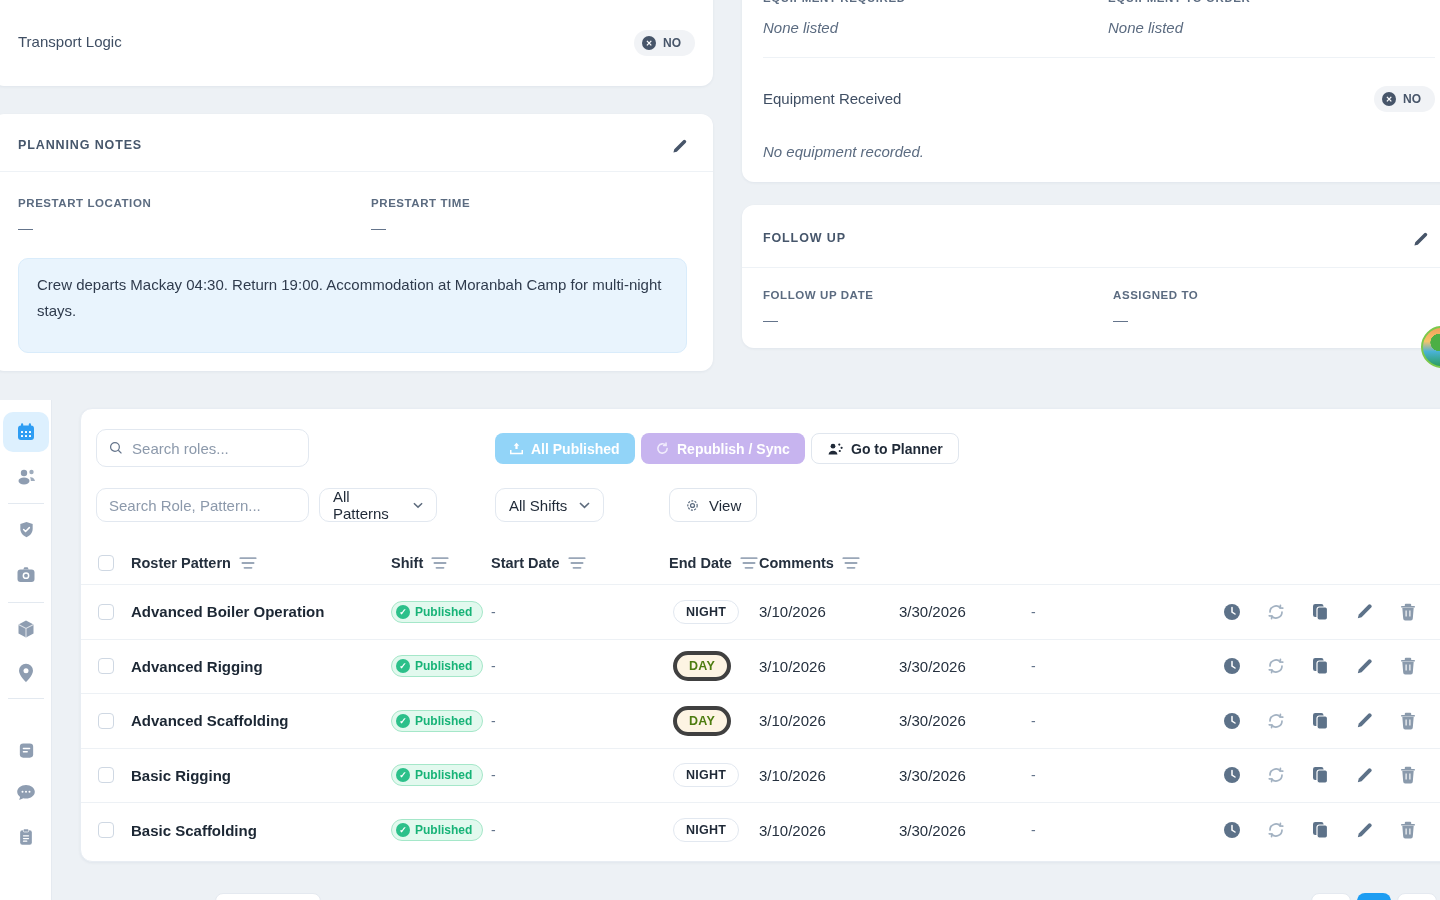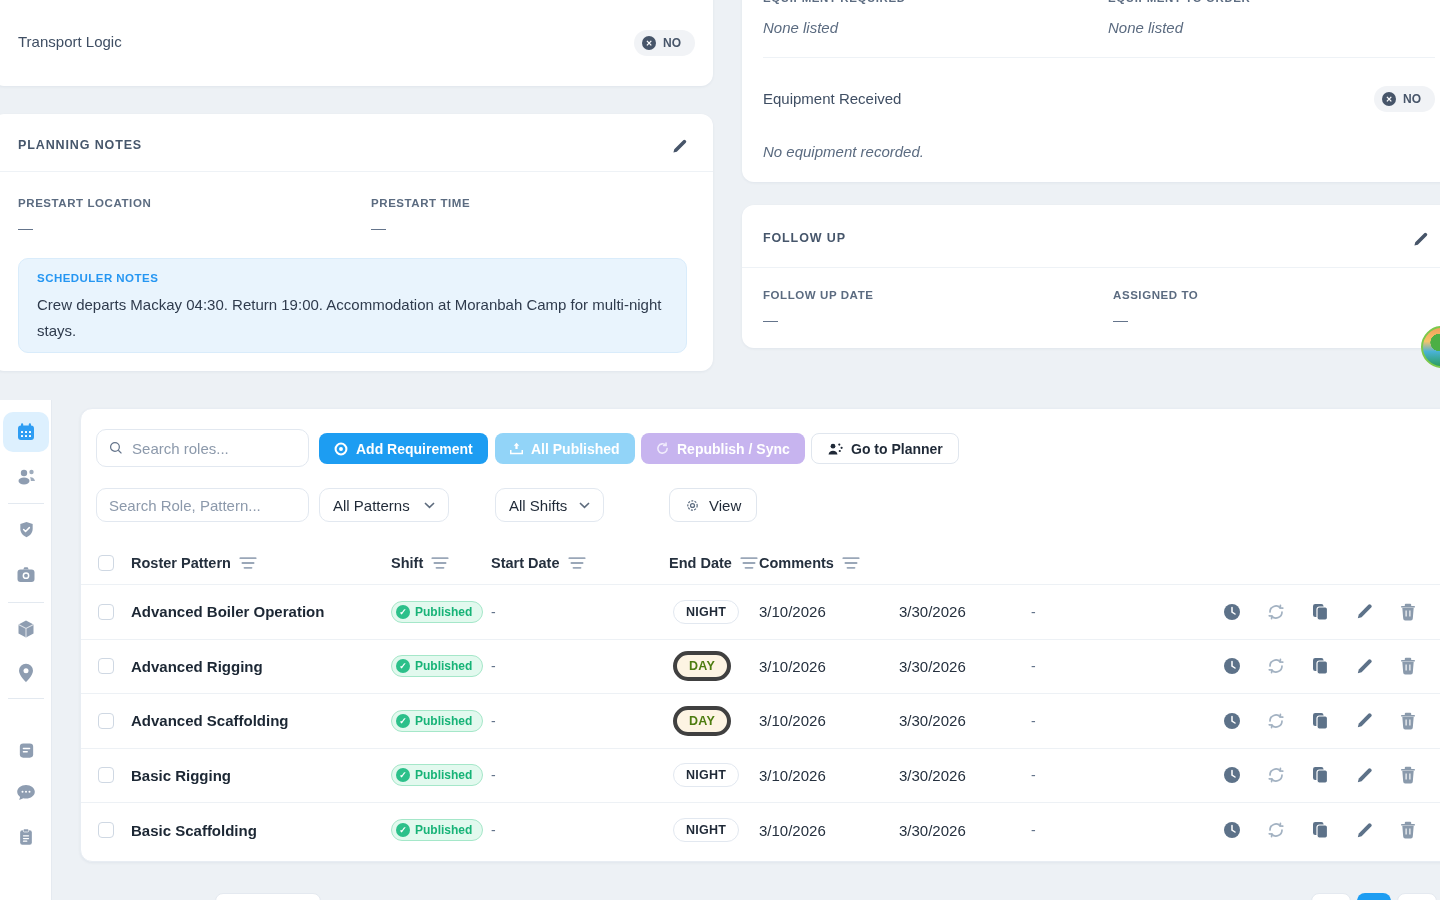--- a/index.html
+++ b/index.html
@@ -79,21 +79,20 @@
       <svg width="15" height="15" viewBox="0 0 16 16" fill="#475569">
           <path d="M1.5 14.5l.9-3.6L12 1.3a1.6 1.6 0 0 1 2.3 0l.4.4a1.6 1.6 0 0 1 0 2.3L5.1 13.6l-3.6.9z"></path>
         </svg>
     </span>
   </div>
   <span class="uc-label" style="position:absolute; left:26px; top:83px;">PRESTART LOCATION</span>
   <span class="dash" style="position:absolute; left:26px; top:105px;">—</span>
   <span class="uc-label" style="position:absolute; left:379px; top:83px;">PRESTART TIME</span>
   <span class="dash" style="position:absolute; left:379px; top:105px;">—</span>
   <div class="notes-box" style="top:144px; height:95px;">
-    <div class="nb-label">SCHEDULER NOTES</div>
     <div class="nb-text">Crew departs Mackay 04:30. Return 19:00. Accommodation at Moranbah Camp for multi-night stays.</div>
   </div>
 </div>
 
 <div class="card" style="left:742px; top:-60px; width:714px; height:242px;">
   <span class="uc-label" style="position:absolute; left:21px; top:52px;">EQUIPMENT REQUIRED</span>
   <span class="italic-val" style="position:absolute; left:21px; top:79px;">None listed</span>
   <span class="uc-label" style="position:absolute; left:366px; top:52px;">EQUIPMENT TO ORDER</span>
   <span class="italic-val" style="position:absolute; left:366px; top:79px;">None listed</span>
   <div style="position:absolute; left:21px; right:21px; top:117px; height:1px; background:#eef2f6;"></div>
@@ -207,27 +206,20 @@
 
 <div class="card main-card">
 
   <div class="search-wrap" style="left:15px; top:20px; width:213px; height:38px;">
     <svg width="16" height="16" viewBox="0 0 16 16" fill="none" stroke="#64748b" stroke-width="1.4">
         <circle cx="6.8" cy="6.8" r="5"></circle>
         <path d="M10.6 10.6l3.6 3.6"></path>
       </svg>
     <input type="text" placeholder="Search roles..." style="">
   </div>
-  <button class="btn btn-primary" style="left:238px; top:24px;">
-    <svg width="14" height="14" viewBox="0 0 15 15">
-        <circle cx="7.5" cy="7.5" r="5.8" fill="none" stroke="#fff" stroke-width="2.2"></circle>
-        <circle cx="7.5" cy="7.5" r="2.1" fill="#fff"></circle>
-      </svg>
-    <span>Add Requirement</span>
-  </button>
   <button class="btn btn-lightblue" style="left:414px; top:24px;">
     <svg width="13" height="13" viewBox="0 0 14 14" fill="#fff">
         <path d="M7 .8l3 3.2H8.2v3.6H5.8V4H4L7 .8z"></path>
         <path d="M1.6 8.6v3h10.8v-3h1.6v4.6H0V8.6h1.6z"></path>
       </svg>
     <span>All Published</span>
   </button>
   <button class="btn btn-purple" style="left:560px; top:24px;">
     <svg width="13" height="13" viewBox="0 0 14 14" fill="none" stroke="#f0ebfc" stroke-width="1.7" stroke-linecap="round">
         <path d="M12 7a5 5 0 1 1-1.4-3.5"></path>
@@ -242,21 +234,21 @@
         <circle cx="12.3" cy="2.6" r="1.1"></circle>
         <circle cx="14.6" cy="5.8" r="1.1"></circle>
         <circle cx="12.8" cy="9" r="1.1"></circle>
       </svg>
     <span>Go to Planner</span>
   </button>
 
   <div class="search-wrap" style="left:15px; top:79px; width:213px; height:34px;">
     <input type="text" placeholder="Search Role, Pattern..." style="">
   </div>
-  <div class="pill-select" style="left:238px; top:79px; width:130px;">
+  <div class="pill-select" style="left:238px; top:79px; width:118px;">
     <span>All Patterns</span>
     <svg width="11" height="7" viewBox="0 0 11 7" fill="none" stroke="#5d6b7d" stroke-width="1.6">
         <path d="M1 1l4.5 4.3L10 1"></path>
       </svg>
   </div>
   <div class="pill-select" style="left:414px; top:79px; width:109px;">
     <span>All Shifts</span>
     <svg width="11" height="7" viewBox="0 0 11 7" fill="none" stroke="#5d6b7d" stroke-width="1.6">
         <path d="M1 1l4.5 4.3L10 1"></path>
       </svg>

